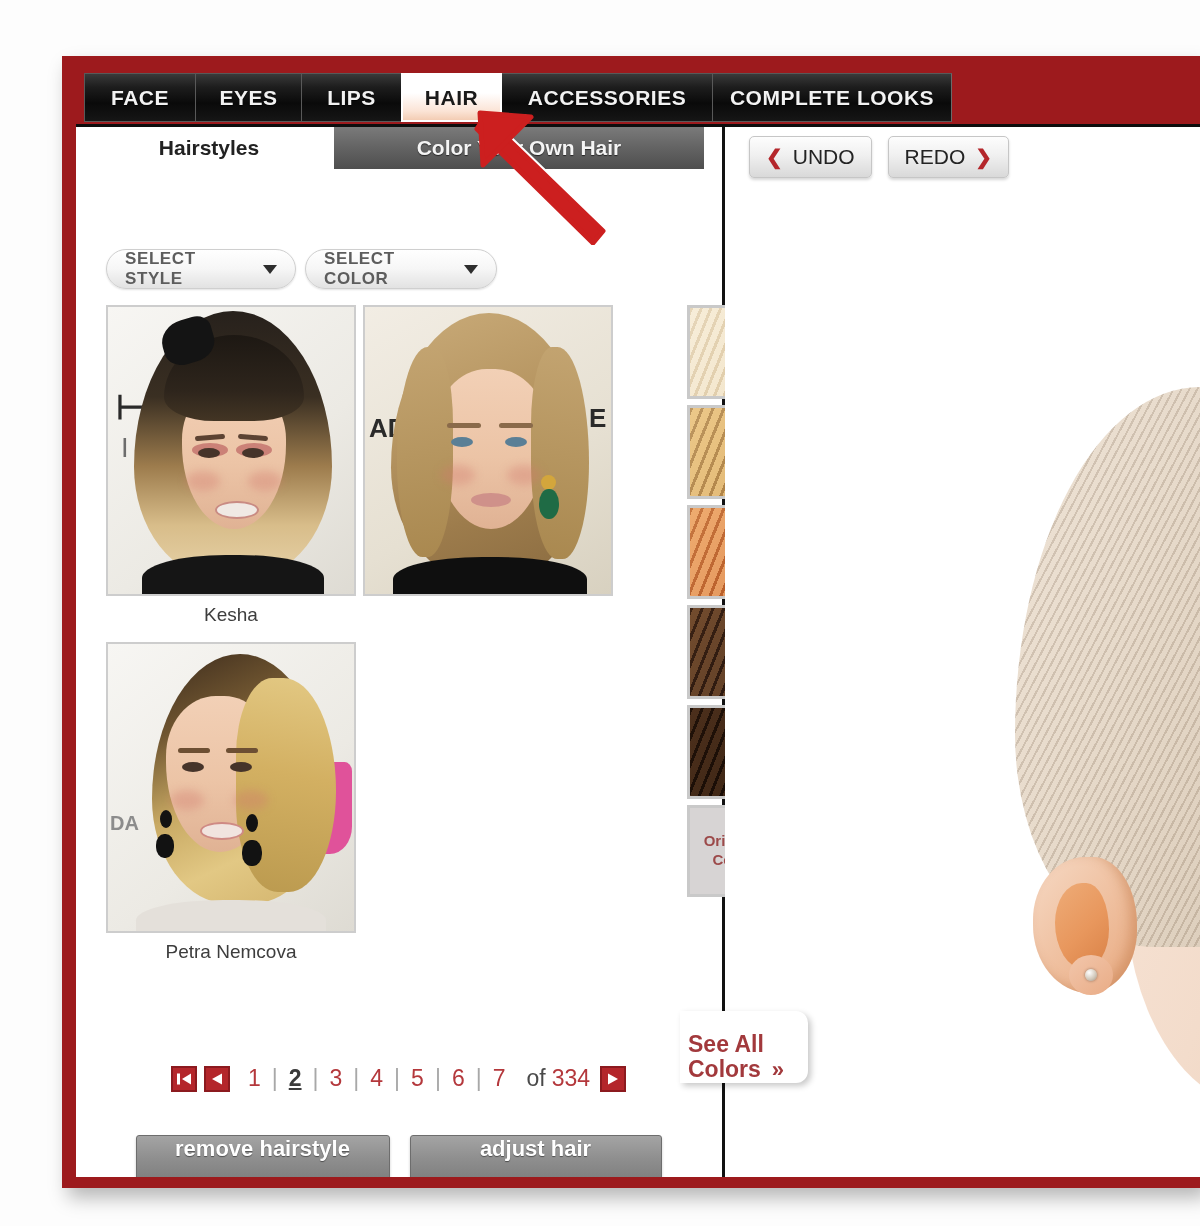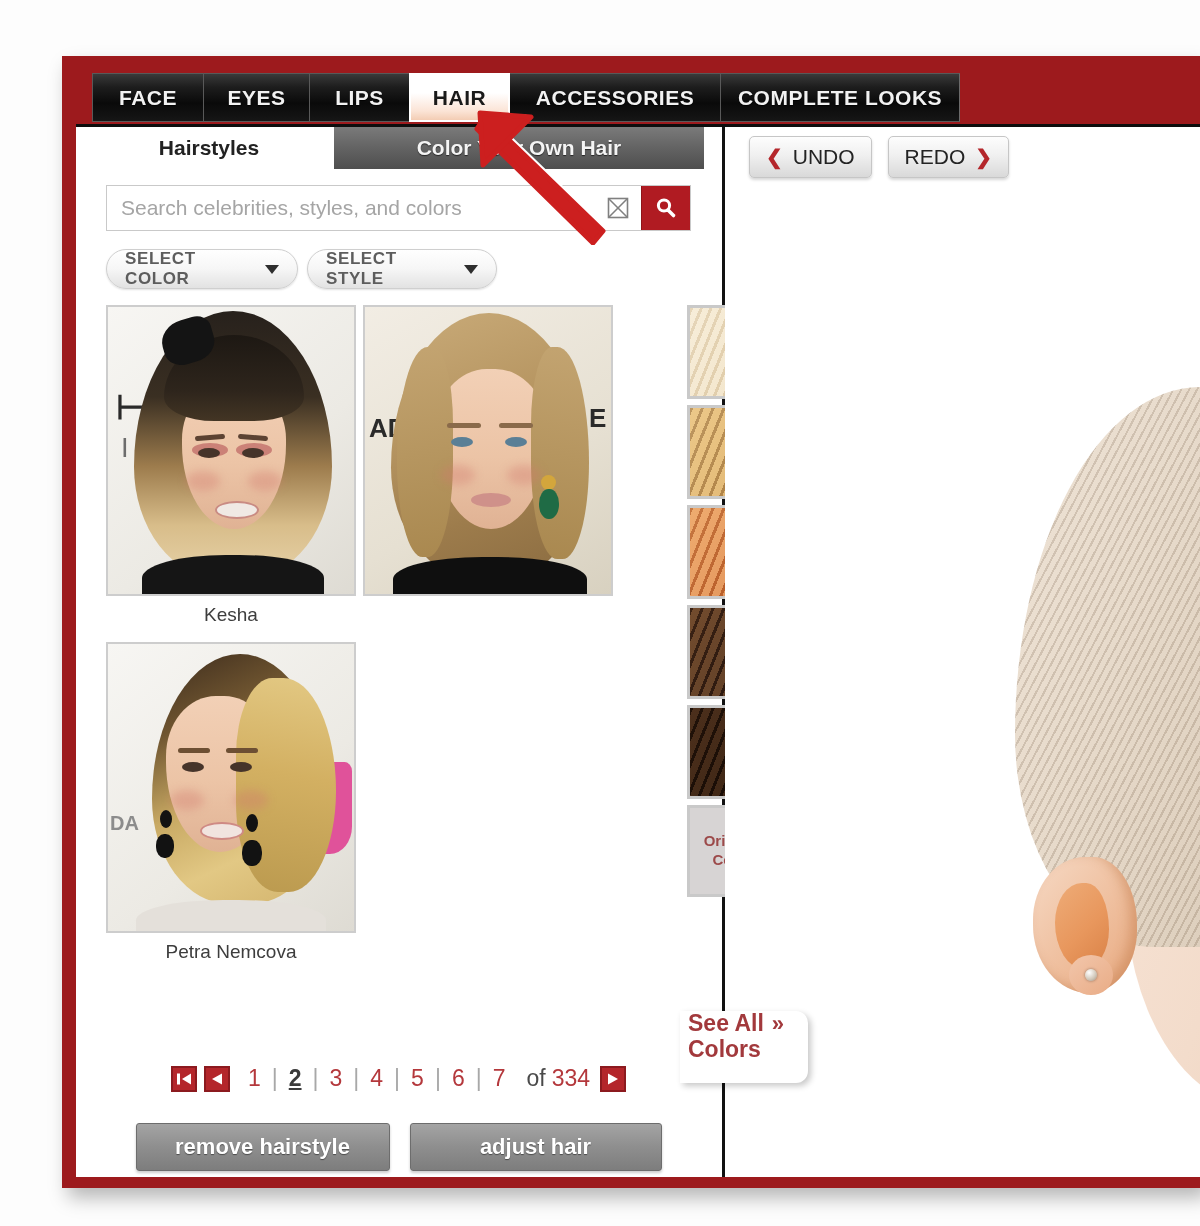--- a/index.html
+++ b/index.html
@@ -27,21 +27,21 @@
     width: 1140px;    
     height: 1132px;
     background: #9d1a1d;
     box-shadow: 6px 10px 18px rgba(0,0,0,0.28);
     overflow: hidden;
   }
 
   
   .navbar {
     position: absolute;
-    left: 30px;
+    left: 22px;
     top: 17px;
     width: 1085px;
     height: 49px;
     display: flex;
     align-items: stretch;
   }
   .nav-tab {
     position: relative;
     background: linear-gradient(to bottom, #3a3a3a 0%, #1d1d1d 28%, #0a0a0a 62%, #161616 100%);
     border: 1px solid #595959;
@@ -340,21 +340,21 @@
   .see-all {
     position: absolute;
     left: 604px;
     top: 884px;
     width: 128px;
     height: 72px;
     background: #ffffff;
     border-radius: 0 12px 12px 0;
     box-shadow: 3px 3px 6px rgba(0,0,0,0.22);
     display: flex;
-    align-items: flex-start;
+    align-items: flex-end;
     cursor: pointer;
     box-sizing: border-box;
     padding-left: 8px;
     z-index: 6;
   }
   .see-all-text {
     font-size: 23px;
     font-weight: bold;
     color: #a2393c;
     line-height: 1.12;
@@ -422,25 +422,26 @@
   }
   .action-btn {
     height: 46px;
     background: linear-gradient(to bottom, #a4a4a4 0%, #8f8f8f 48%, #7d7d7d 100%);
     border: 1px solid #6d6d6d;
     border-radius: 3px;
     color: #ffffff;
     font-size: 22px;
     font-weight: bold;
     display: flex;
-    align-items: center;
+    align-items: flex-start;
     justify-content: center;
     cursor: pointer;
     text-shadow: 0 1px 1px rgba(0,0,0,0.45);
     box-shadow: 0 2px 3px rgba(0,0,0,0.2);
+    margin-top: 12px;
   }
   .action-btn.b1 { width: 252px; }
   .action-btn.b2 { width: 250px; }
 
   
   .preview {
     position: absolute;
     left: 649px;
     top: 0;
     width: 477px;
@@ -597,44 +598,28 @@
 
         <div class="subtabs">
           <div class="subtab active">
             <span>Hairstyles</span>
           </div>
           <div class="subtab inactive">
             <span>Color Your Own Hair</span>
           </div>
         </div>
 
-        <div class="search-row">
-          <input class="search-input" type="text" placeholder="Search celebrities, styles, and colors" style="">
-          <div class="clear-btn">
-            <svg width="22" height="22" viewBox="0 0 22 22" aria-hidden="true">
-              <rect x="1.5" y="1.5" width="19" height="19" fill="none" stroke="#808080" stroke-width="1.6"></rect>
-              <line x1="2" y1="2" x2="20" y2="20" stroke="#808080" stroke-width="1.6"></line>
-              <line x1="20" y1="2" x2="2" y2="20" stroke="#808080" stroke-width="1.6"></line>
-            </svg>
-          </div>
-          <div class="search-btn">
-            <svg width="24" height="24" viewBox="0 0 24 24" aria-hidden="true">
-              <circle cx="10" cy="9.5" r="5.6" fill="none" stroke="#ffffff" stroke-width="3"></circle>
-              <line x1="14" y1="14" x2="19.5" y2="19.5" stroke="#ffffff" stroke-width="3.6" stroke-linecap="round"></line>
-            </svg>
-          </div>
-        </div>
 
         <div class="filters">
+          <div class="filter-pill w2">
+            <span>SELECT STYLE</span>
+            <span class="caret-down"></span>
+          </div>
           <div class="filter-pill w3">
             <span>SELECT COLOR</span>
-            <span class="caret-down"></span>
-          </div>
-          <div class="filter-pill w2">
-            <span>SELECT STYLE</span>
             <span class="caret-down"></span>
           </div>
         </div>
 
         <div class="thumb-grid">
 
           <div class="thumb-row">
 
             <div class="thumb-cell">
               <div class="thumb-frame">

